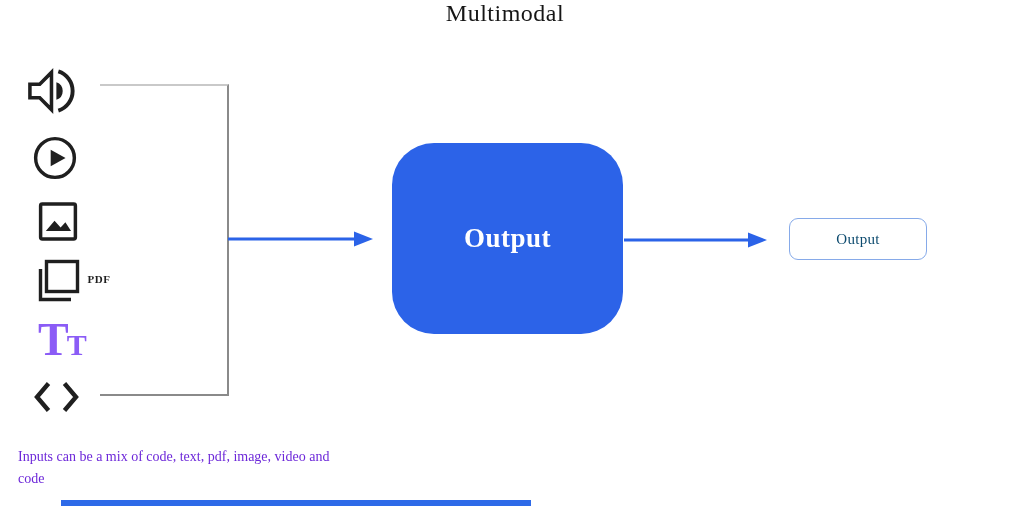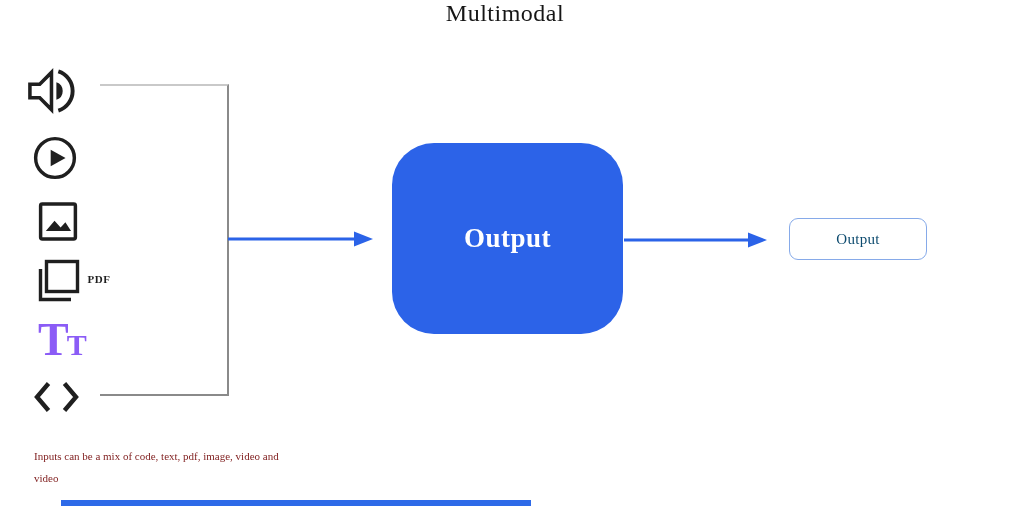--- a/index.html
+++ b/index.html
@@ -62,23 +62,23 @@
     left: 789px; top: 218px; width: 138px; height: 42px;
     background: #ffffff;
     border: 1.4px solid #86aae9;
     border-radius: 9px;
     box-sizing: border-box;
     display: flex; align-items: center; justify-content: center;
   }
   .output-label { color: #0c4a6e; font-size: 15px; letter-spacing: 0.3px; }
   .caption {
     position: absolute;
-    left: 34px; top: 446px;
-    font-size: 11px; line-height: 21.5px;
-    color: #7f1d1d;
+    left: 18px; top: 446px;
+    font-size: 14px; line-height: 21.5px;
+    color: #6d28d9;
   }
   .progress-bar {
     position: absolute;
     left: 61px; top: 500px; width: 470px; height: 6px;
     background: #2e6ae8;
   }
 </style>
 </head>
 <body>
 
@@ -142,18 +142,18 @@
     <line x1="0" y1="11" x2="125" y2="11"></line>
     <polygon points="124,3.5 143,11 124,18.5"></polygon>
   </svg>
 
   <div class="output-node">
     <span class="output-label">Output</span>
   </div>
 
   <div class="caption">
     <div>Inputs can be a mix of code, text, pdf, image, video and</div>
-    <div>video</div>
+    <div>code</div>
   </div>
 
   <div class="progress-bar"></div>
 
 </div>
 
 </body></html>

